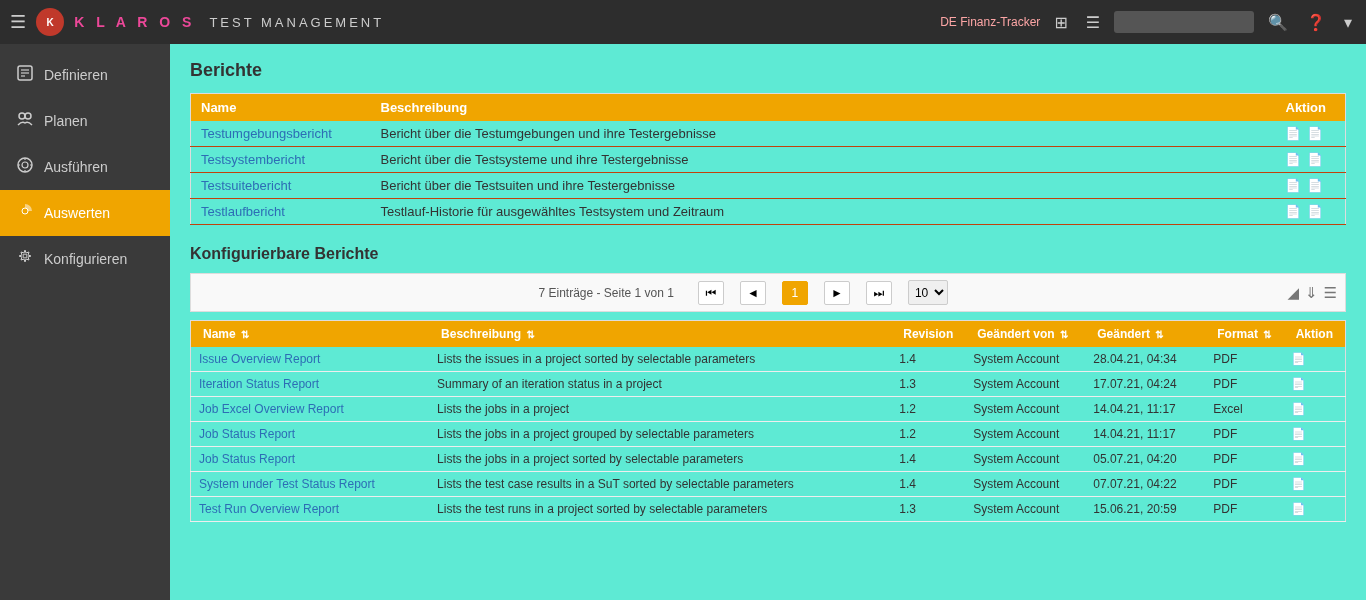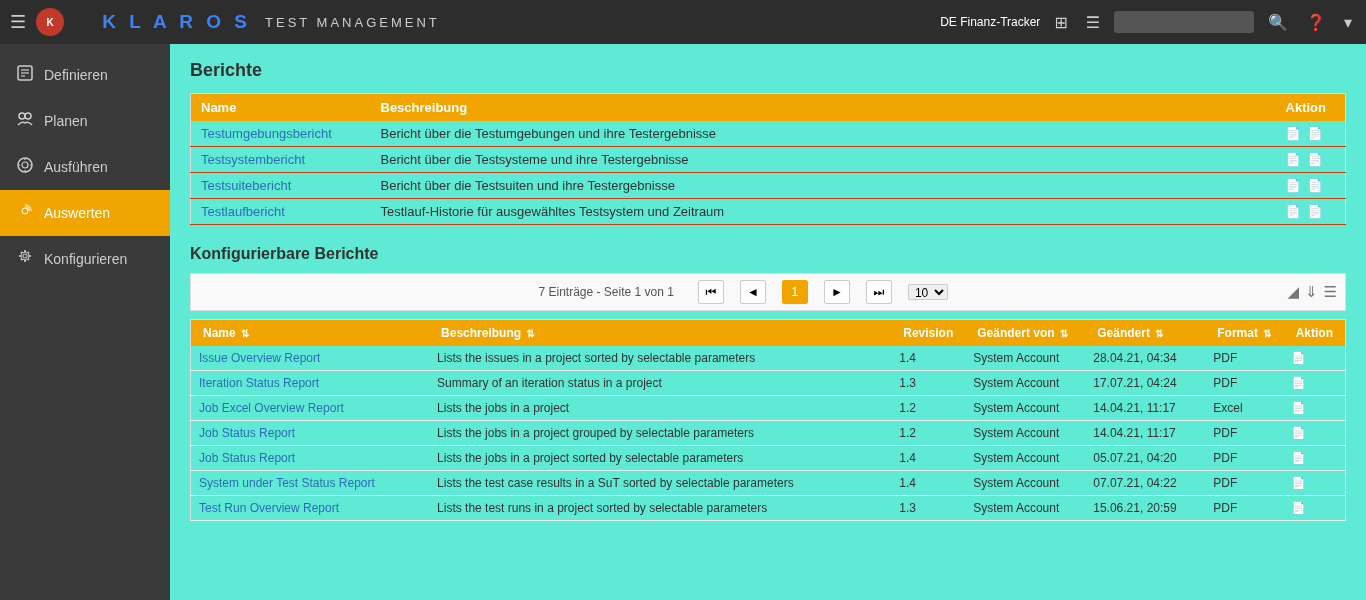--- a/index.html
+++ b/index.html
@@ -11,24 +11,24 @@
       height: 44px;
       display: flex;
       align-items: center;
       padding: 0 10px;
       color: #fff;
       flex-shrink: 0;
     }
     .topnav-left { display: flex; align-items: center; gap: 10px; flex: 1; }
     .hamburger-icon { font-size: 18px; cursor: pointer; color: #ccc; }
     .logo-circle { width: 28px; height: 28px; background: #c0392b; border-radius: 50%; display: flex; align-items: center; justify-content: center; font-weight: bold; font-size: 10px; color: #fff; }
-    .app-title { font-size: 19px; letter-spacing: 4px; font-weight: bold; color: #3b82f6; margin-left: 28px; }
+    .app-title { font-size: 14px; letter-spacing: 4px; font-weight: bold; color: #ec4899; }
     .app-subtitle { font-size: 13px; letter-spacing: 3px; color: #ccc; margin-left: 4px; }
     .topnav-right { display: flex; align-items: center; gap: 10px; }
-    .project-label { color: #ffffff; font-size: 12px; }
+    .project-label { color: #fca5a5; font-size: 12px; }
     .nav-icon-btn { color: #ccc; cursor: pointer; font-size: 16px; padding: 2px 4px; }
     .search-box { background: #555; border: none; color: #fff; padding: 4px 8px; border-radius: 3px; width: 140px; font-size: 12px; }
     .search-box::placeholder { color: #aaa; }
 
     
     .layout { display: flex; flex: 1; overflow: hidden; }
 
     
     .sidebar {
       width: 170px;
@@ -108,21 +108,21 @@
     .page-btn {
       width: 26px; height: 24px;
       border: 1px solid #ccc;
       background: #fff;
       cursor: pointer;
       font-size: 12px;
       display: flex; align-items: center; justify-content: center;
       border-radius: 2px;
     }
     .page-btn.active { background: #f0a500; color: #fff; border-color: #f0a500; }
-    .per-page-select { height: 16px; font-size: 12px; border: 1px solid #ccc; border-radius: 2px; padding: 0 2px; }
+    .per-page-select { height: 25px; font-size: 12px; border: 1px solid #ccc; border-radius: 2px; padding: 0 2px; }
     .pagination-right { display: flex; align-items: center; gap: 6px; }
     .filter-icon { color: #777; font-size: 15px; cursor: pointer; }
 
     
     .config-table {
       width: 100%;
       border-collapse: collapse;
     }
     .config-table th {
       background: #f0a500;

